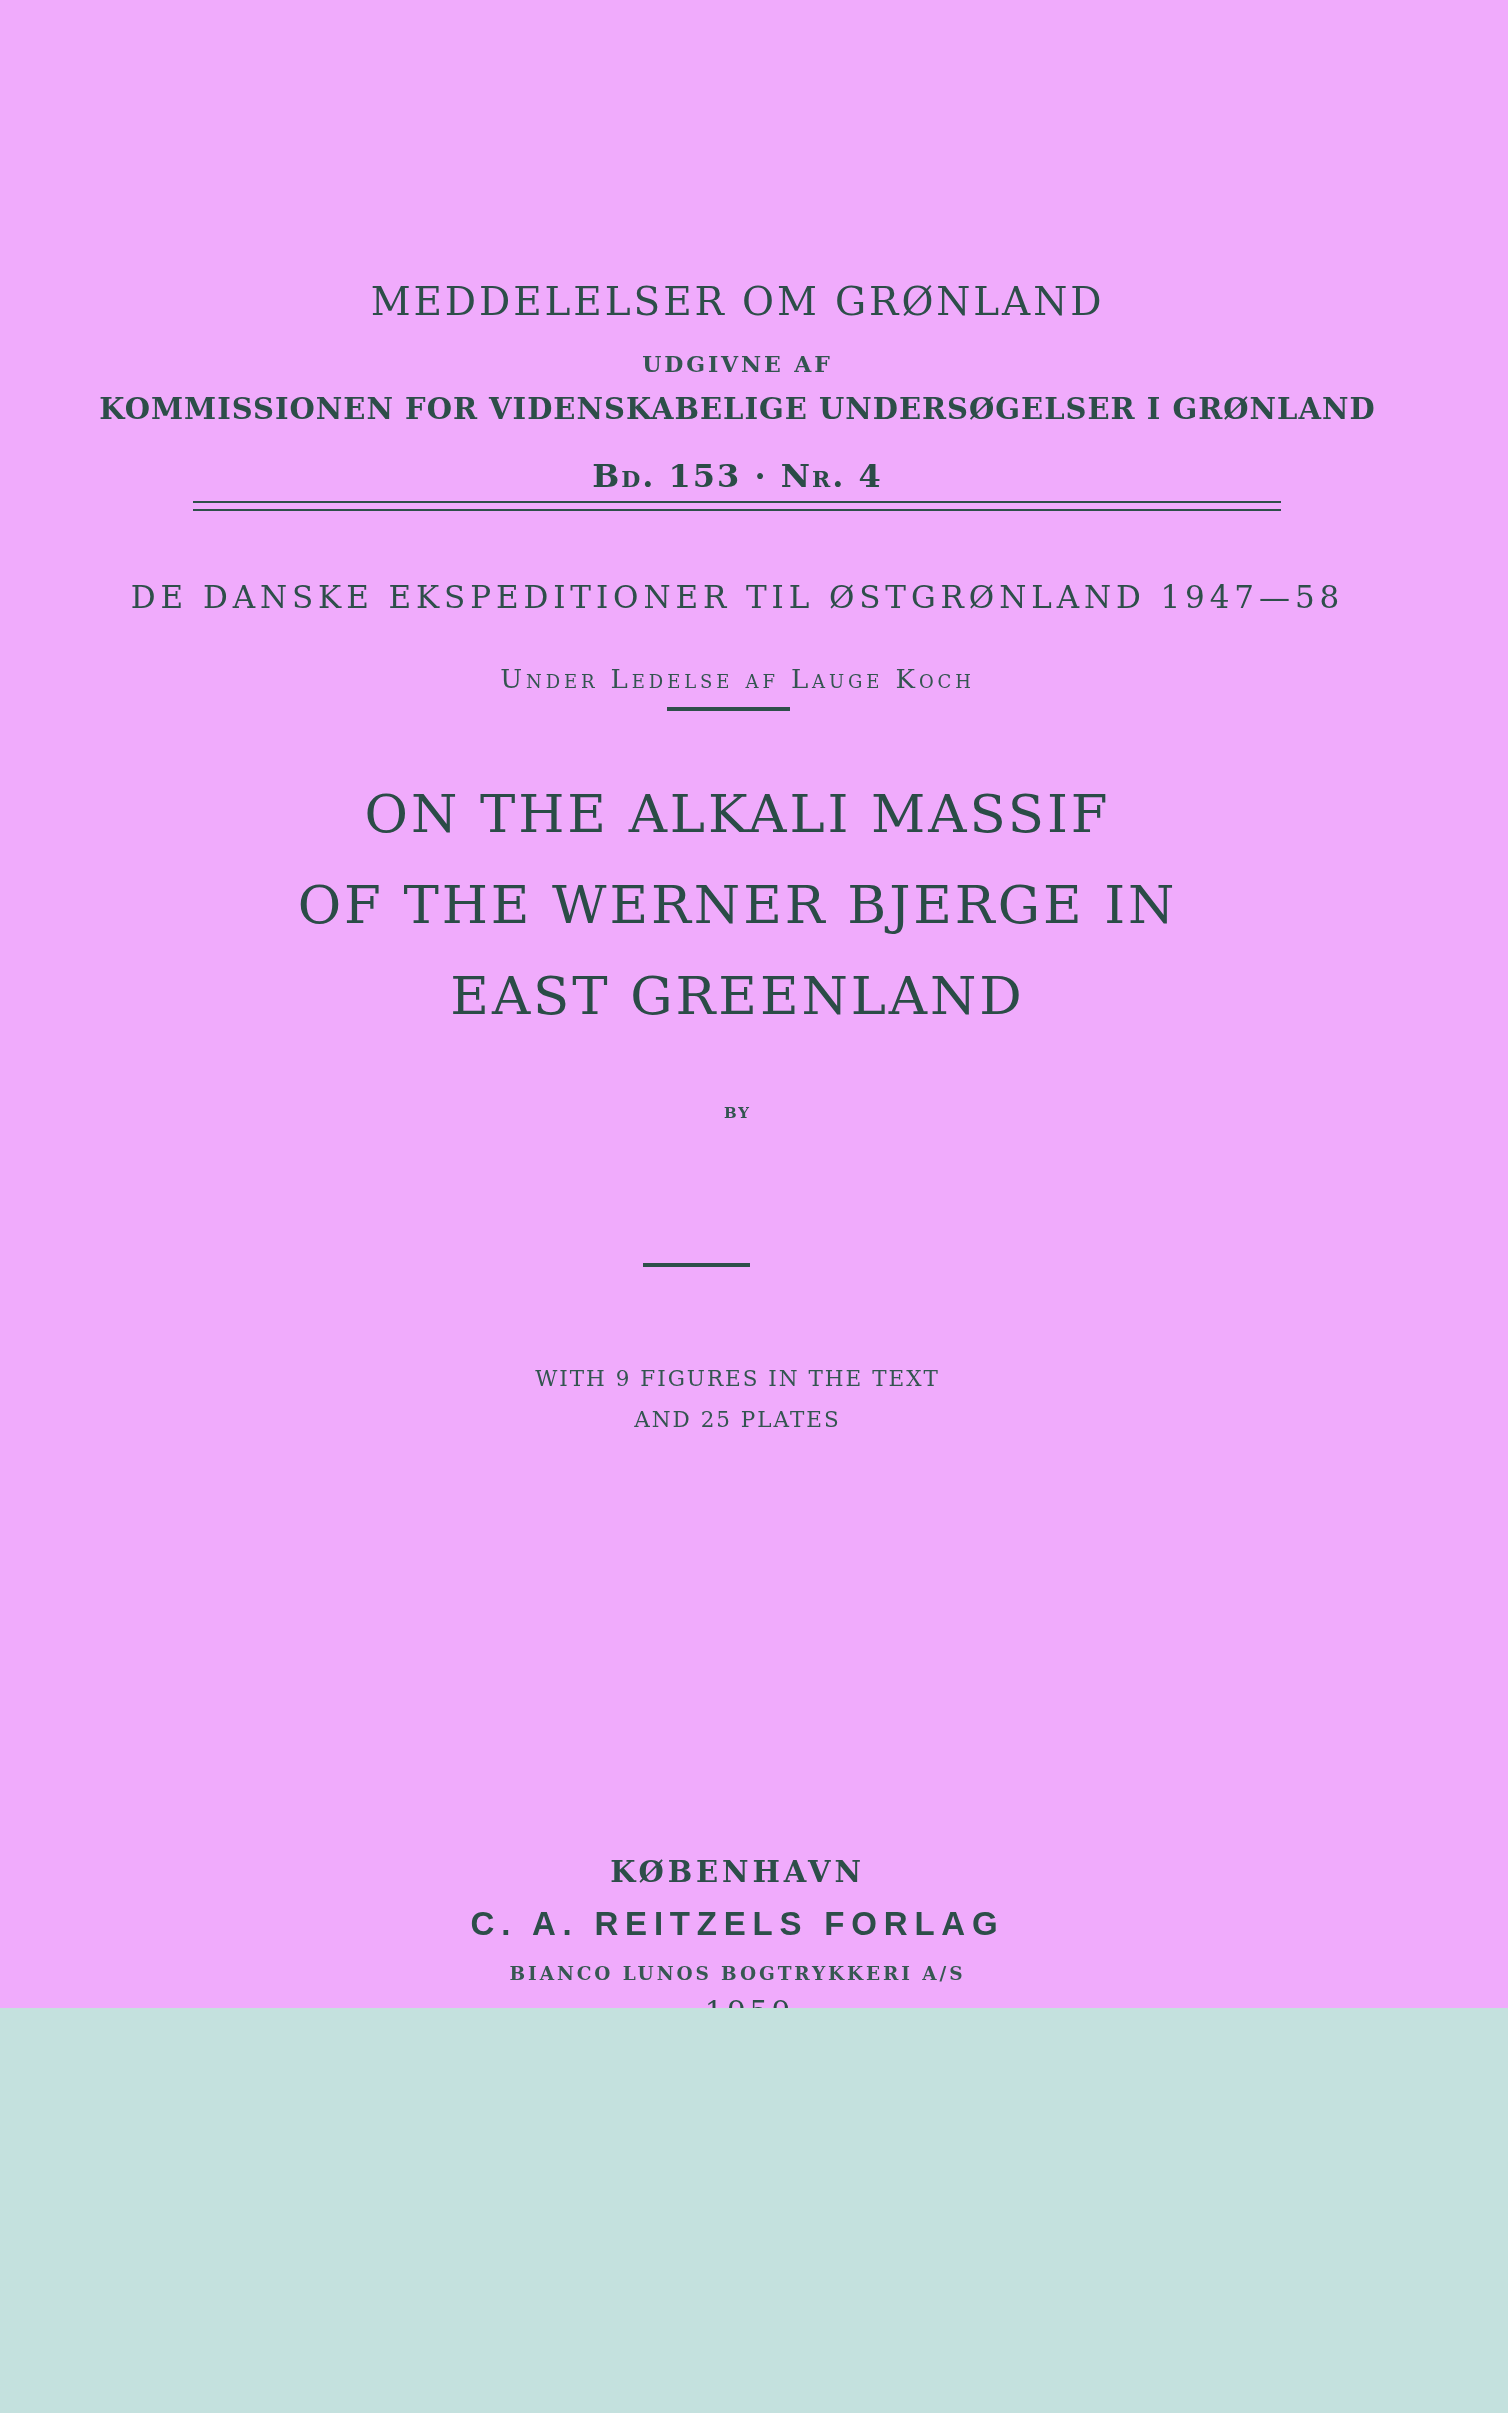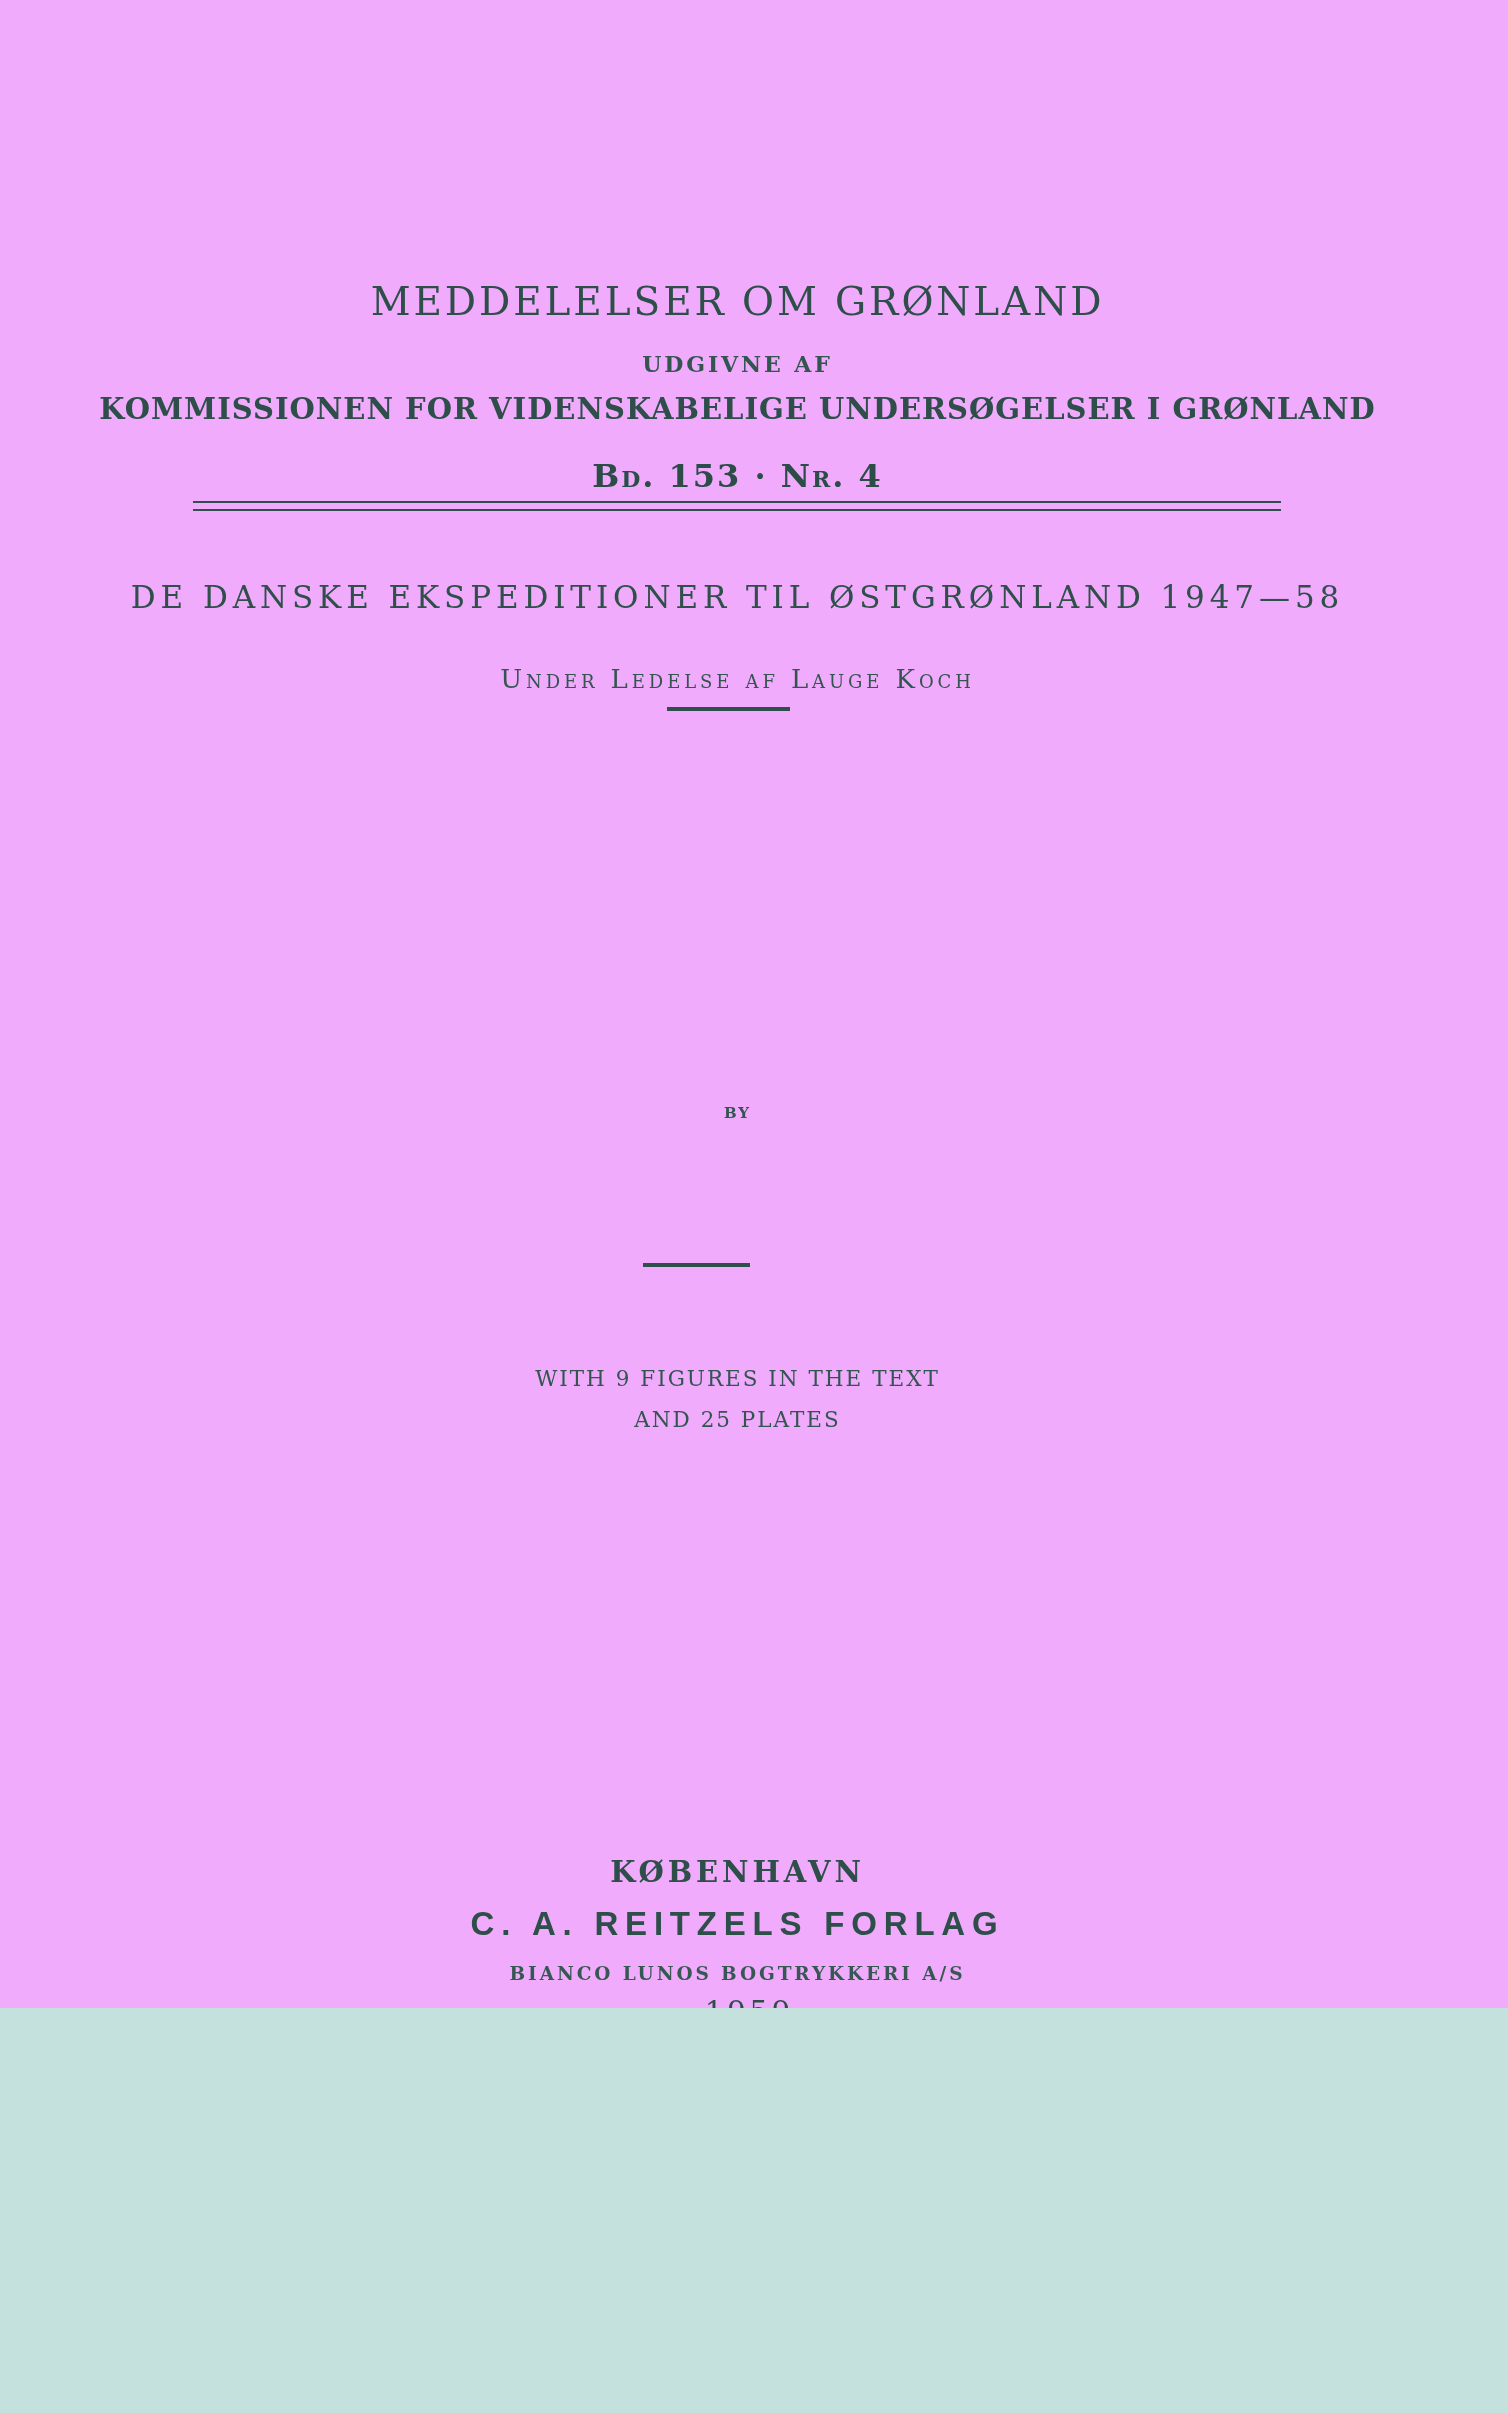--- a/index.html
+++ b/index.html
@@ -87,20 +87,25 @@
   <div class="line volume-issue">Bd. 153 · Nr. 4</div>
 
   <div class="double-rule"></div>
 
   <div class="line expedition-1">DE DANSKE EKSPEDITIONER TIL ØSTGRØNLAND 1947—58</div>
 
   <div class="line expedition-2">Under Ledelse af Lauge Koch</div>
 
   <div class="rule-short rule-a"></div>
 
+  <div class="line main-title">
+    <div>ON THE ALKALI MASSIF</div>
+    <div>OF THE WERNER BJERGE IN</div>
+    <div>EAST GREENLAND</div>
+  </div>
 
   <div class="line by-label">BY</div>
 
 
   <div class="rule-short rule-b"></div>
 
   <div class="line contents-note">
     <div>WITH 9 FIGURES IN THE TEXT</div>
     <div>AND 25 PLATES</div>
   </div>

